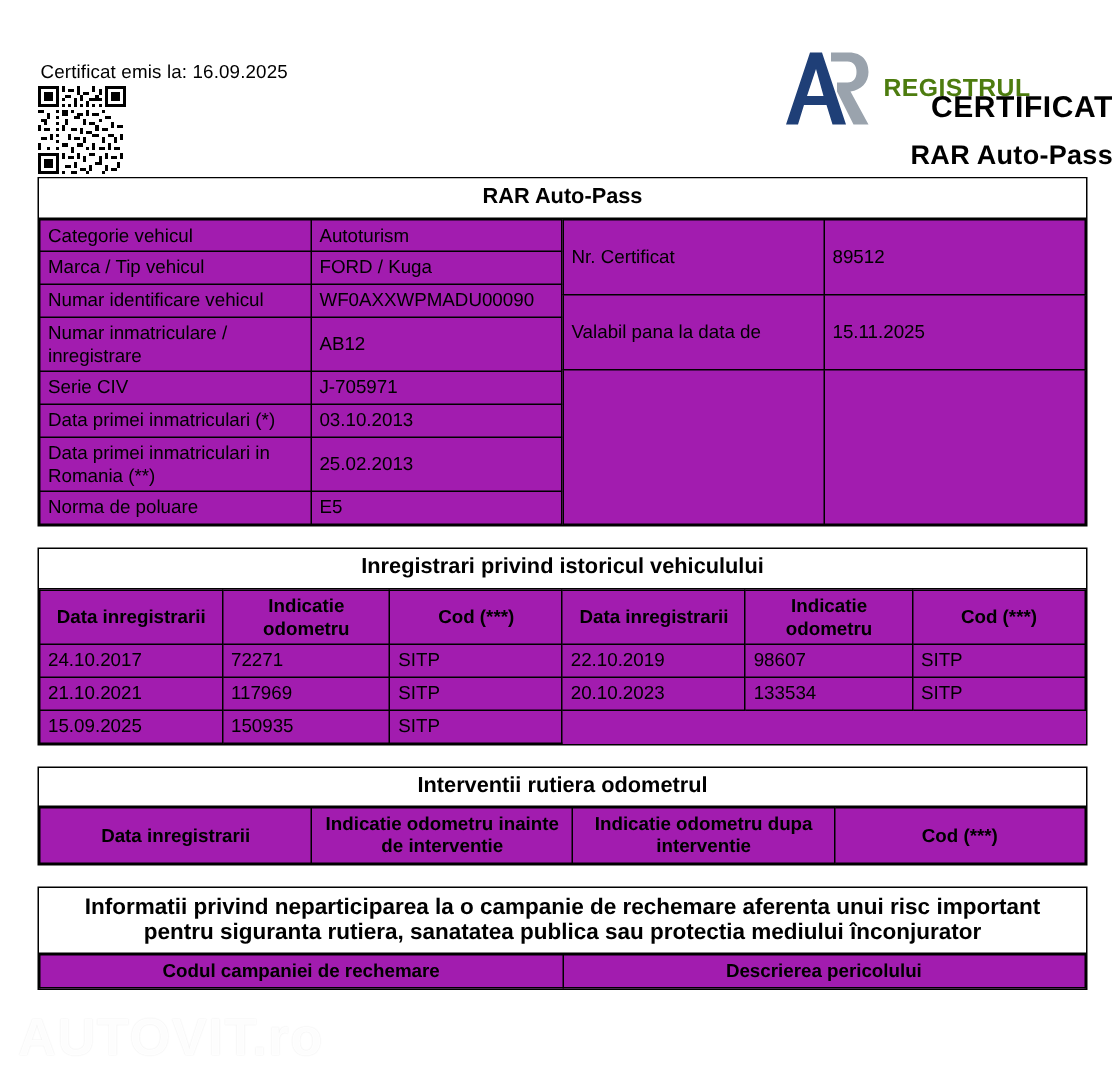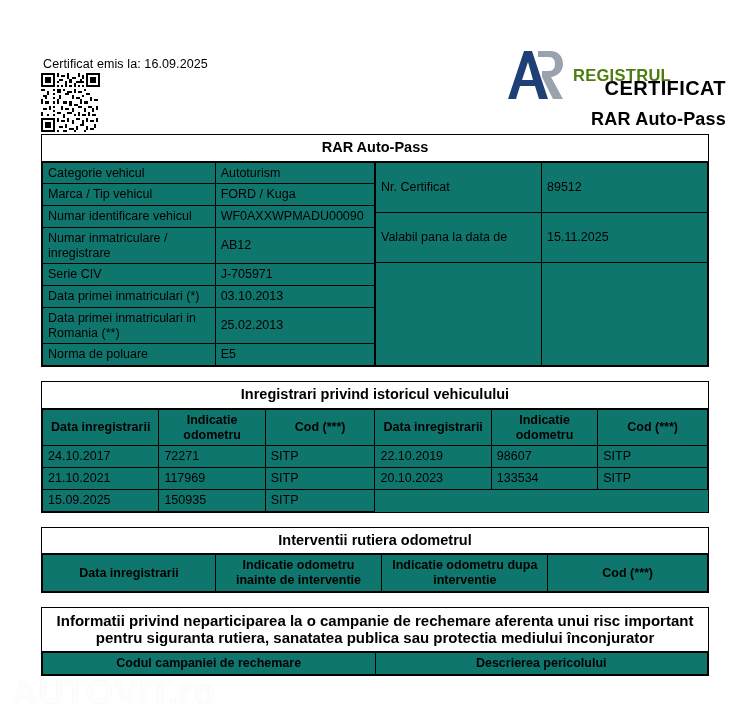--- a/index.html
+++ b/index.html
@@ -13,21 +13,21 @@
     height: 720px;
     position: relative;
     font-family: "Liberation Sans", sans-serif;
     color: #000000;
     overflow: hidden;
   }
 
   .page {
     position: absolute;
     inset: 0;
-    padding: 16px;
+    padding: 0;
   }
 
   
   .header {
     position: relative;
     height: 118px;
   }
   .issued-line {
     position: absolute;
     left: 27px;
@@ -103,21 +103,21 @@
   }
   .block-title.tall {
     font-size: 15px;
     padding: 4px 8px 5px;
   }
 
   table.grid {
     width: 100%;
     border-collapse: collapse;
     table-layout: fixed;
-    background: #0f766e;
+    background: #a21caf;
   }
   table.grid td, table.grid th {
     border: 1px solid #000;
     font-size: 12.5px;
     font-weight: normal;
     padding: 3px 5px;
     vertical-align: middle;
     line-height: 1.18;
     box-sizing: border-box;
   }

